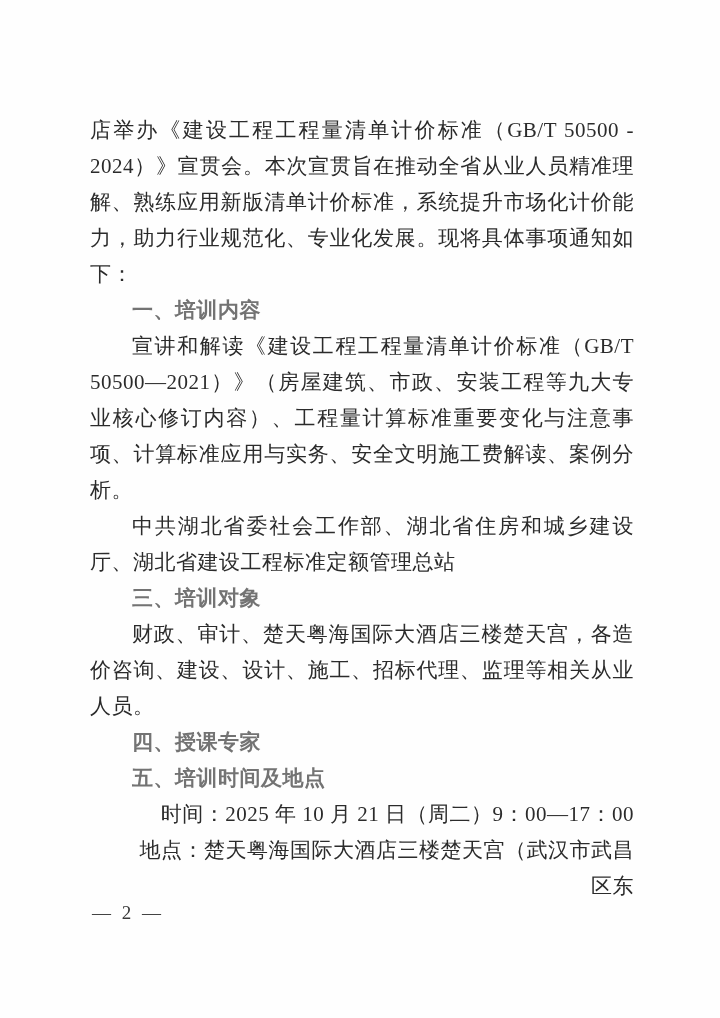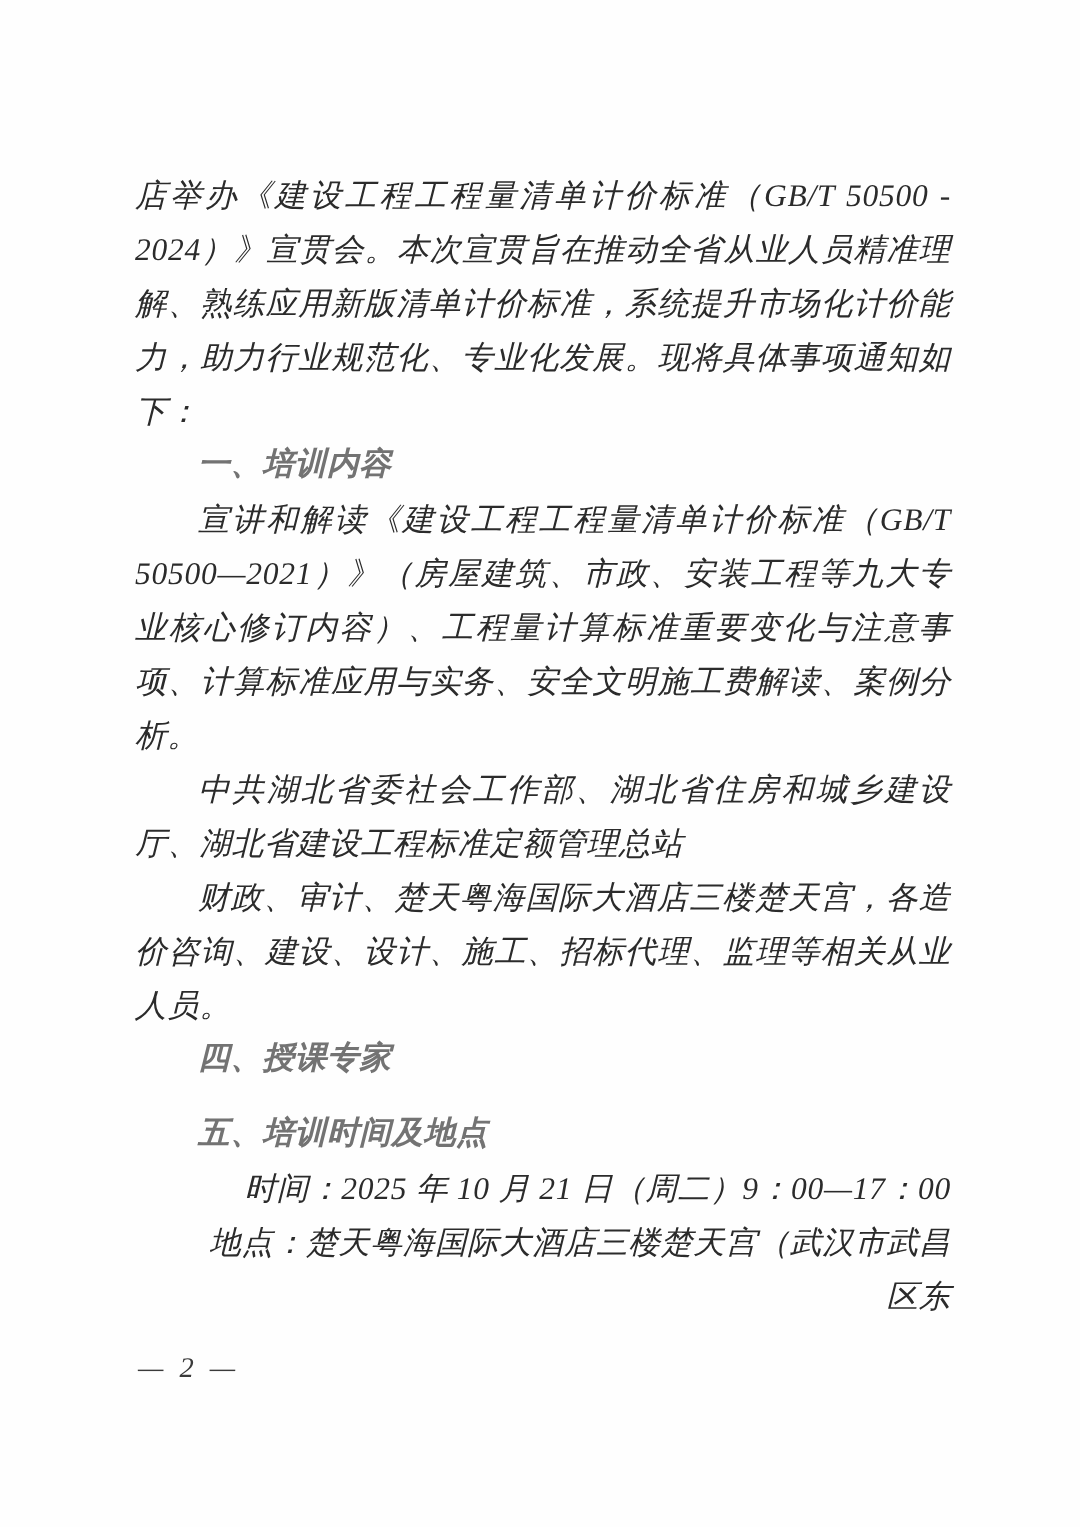--- a/index.html
+++ b/index.html
@@ -8,21 +8,20 @@
     background: #ffffff;
   }
   .page {
     position: relative;
     width: 720px;
     height: 1018px;
     background: #fefefe;
     color: #2b2b2b;
     overflow: hidden;
     font-family: "Liberation Serif", "DejaVu Serif", serif;
-    font-style: italic;
   }
   .content {
     padding: 112px 86px 0 90px;
   }
   .para {
     margin: 0;
     font-size: 21px;
     line-height: 36px;
     text-align: justify;
     text-justify: inter-character;
@@ -40,21 +39,20 @@
     margin: 0;
     font-size: 21px;
     line-height: 36px;
     font-weight: 700;
     text-indent: 2em;
     letter-spacing: 0.5px;
     font-family: "Liberation Sans", "DejaVu Sans", sans-serif;
     color: #737373;
   }
   .gap-before {
-    margin-top: 14px;
   }
   .footer {
     position: absolute;
     left: 92px;
     top: 902px;
     font-size: 19px;
     letter-spacing: 3px;
     color: #3a3a3a;
     font-family: "Liberation Serif", "DejaVu Serif", serif;
   }
@@ -65,20 +63,21 @@
 <div class="page">
   <div class="content">
 
     <p class="para no-indent">店举办《建设工程工程量清单计价标准（GB/T 50500 - 2024）》宣贯会。本次宣贯旨在推动全省从业人员精准理解、熟练应用新版清单计价标准，系统提升市场化计价能力，助力行业规范化、专业化发展。现将具体事项通知如下：</p>
 
     <h2 class="heading">一、培训内容</h2>
     <p class="para">宣讲和解读《建设工程工程量清单计价标准（GB/T 50500—2021）》（房屋建筑、市政、安装工程等九大专业核心修订内容）、工程量计算标准重要变化与注意事项、计算标准应用与实务、安全文明施工费解读、案例分析。</p>
 
     <p class="para">中共湖北省委社会工作部、湖北省住房和城乡建设厅、湖北省建设工程标准定额管理总站</p>
 
+    <h2 class="heading">三、培训对象</h2>
     <p class="para">财政、审计、楚天粤海国际大酒店三楼楚天宫，各造价咨询、建设、设计、施工、招标代理、监理等相关从业人员。</p>
 
     <h2 class="heading">四、授课专家</h2>
 
     <h2 class="heading gap-before">五、培训时间及地点</h2>
     <p class="para plain">时间：2025 年 10 月 21 日（周二）9：00—17：00</p>
     <p class="para plain">地点：楚天粤海国际大酒店三楼楚天宫（武汉市武昌区东</p>
 
   </div>
 

